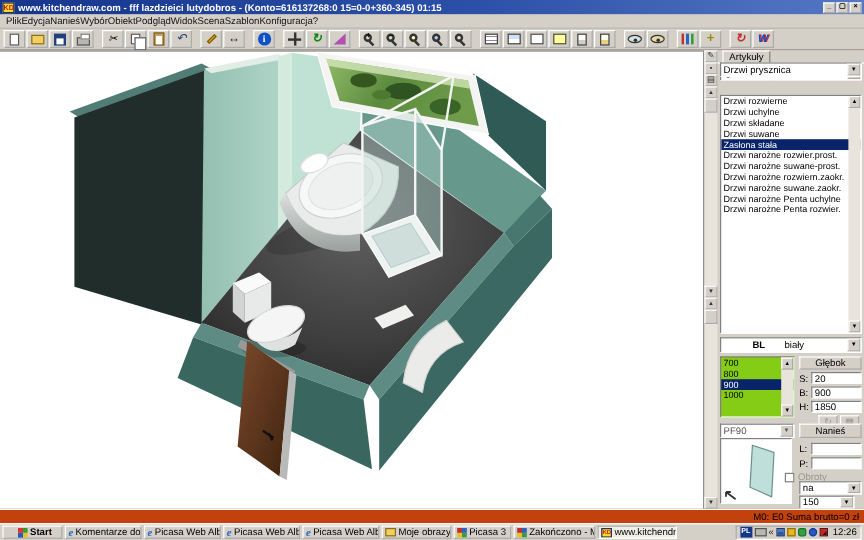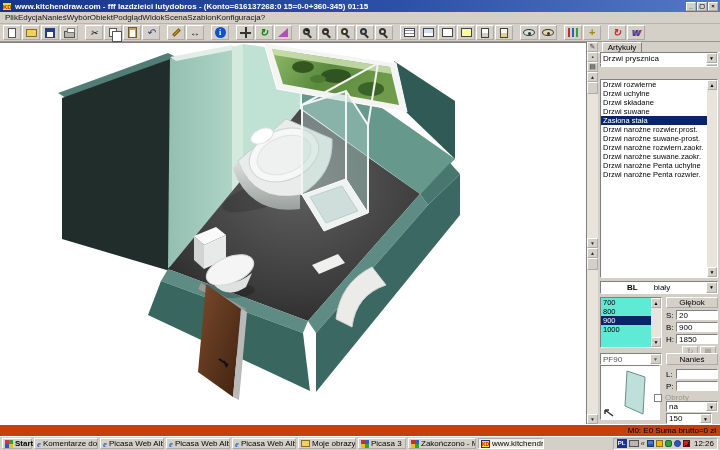--- a/index.html
+++ b/index.html
@@ -108,37 +108,37 @@
     display:flex; flex-direction:column; }
   .sb { width:10px; height:10px; background:#d4d0c8; border:1px outset #fff; font-size:5px;
     line-height:8px; text-align:center; flex:none; }
   .sb.up::after{content:"▲";} .sb.down::after{content:"▼";}
   .btn { position:absolute; background:#d4d0c8; border:1px outset #fff; font-size:8px;
     text-align:center; display:flex; align-items:center; justify-content:center; }
   .field-row { position:absolute; display:flex; align-items:center; font-size:8px; }
   .field-row label { width:10px; flex:none; }
   .field-row input { flex:1; height:10px; border:1px solid; border-color:#808080 #fff #fff #808080;
     background:#fff; font:8px "Liberation Sans",sans-serif; padding-left:2px; min-width:0; }
-  .sizes { position:absolute; left:2px; top:255px; width:62px; height:51px; background:#5eead4;
+  .sizes { position:absolute; left:2px; top:255px; width:62px; height:51px; background:#84cc16;
     border:1px solid; border-color:#808080 #fff #fff #808080; }
   .preview { position:absolute; left:2px; top:323px; width:60px; height:55px; background:#fff;
     border:1px solid; border-color:#808080 #fff #fff #808080; }
   .chk-row { position:absolute; display:flex; align-items:center; gap:3px; font-size:8px; color:#9a968e; }
   .chk { width:8px; height:8px; background:#fff; border:1px solid #808080; }
 
   
   .statusbar { position:absolute; left:0; top:424px; width:720px; height:12px; background:#c2410c;
     border-top:1px solid #fff; display:flex; align-items:center; justify-content:flex-end;
     padding-right:4px; font-size:8px; color:#000; }
 
   
   .taskbar { position:absolute; left:0; top:436px; width:720px; height:14px; background:#d4d0c8;
     border-top:1px solid #fff; display:flex; align-items:center; padding:0 2px; gap:2px; }
-  .startbtn { width:30px; height:11px; background:#d4d0c8; border:1px outset #fff; display:flex;
-    align-items:center; gap:2px; padding-left:2px; font-weight:bold; font-size:8px; flex:none;text-align:right; }
+  .startbtn { width:50px; height:11px; background:#d4d0c8; border:1px outset #fff; display:flex;
+    align-items:center; gap:2px; padding-left:12px; font-weight:bold; font-size:8px; flex:none;text-align:right; }
   .flag { width:8px; height:8px; flex:none;
     background:linear-gradient(90deg,#e03030 50%,#30a030 50%) top / 100% 50% no-repeat,
                linear-gradient(90deg,#2858c8 50%,#e8c020 50%) bottom / 100% 50% no-repeat; }
   .task { height:11px; background:#d4d0c8; border:1px outset #fff; display:flex; align-items:center;
     gap:2px; padding:0 2px; font-size:8px; white-space:nowrap; overflow:hidden; flex:none; }
   .task.active { border:1px inset #fff; background:#efefe7; }
   .tico { flex:none; }
   .t-ie { color:#2868c8; font:bold italic 9px "Liberation Serif",serif; }
   .t-ie::after { content:"e"; }
   .t-folder { width:9px; height:7px; background:#f0d060; border:1px solid #8a6d1a; }

